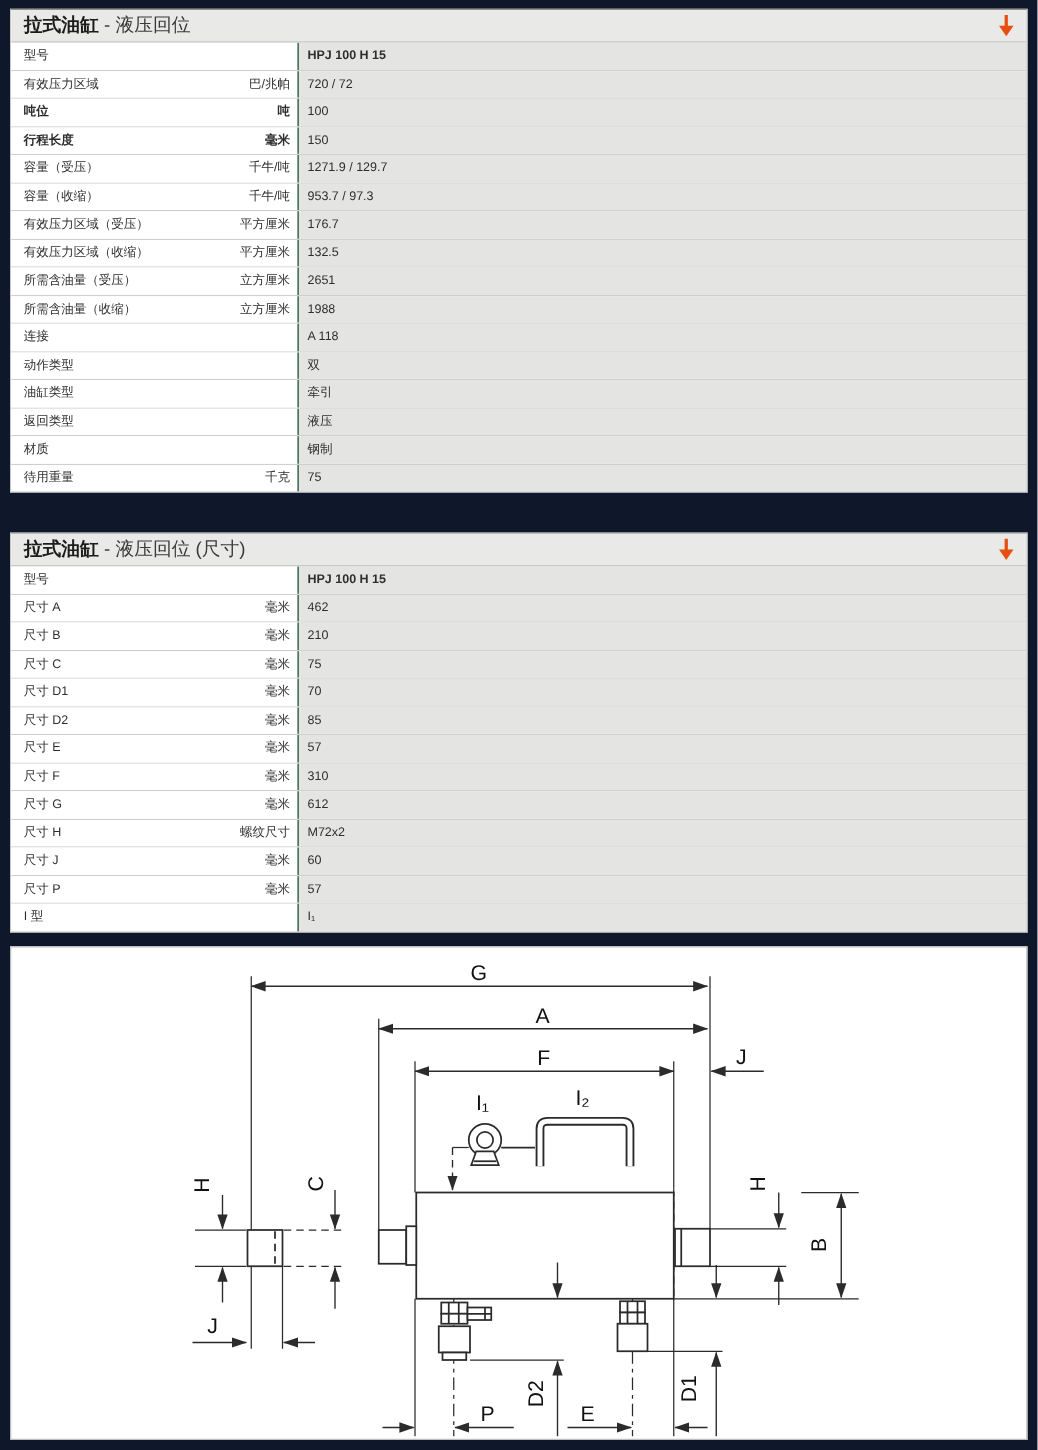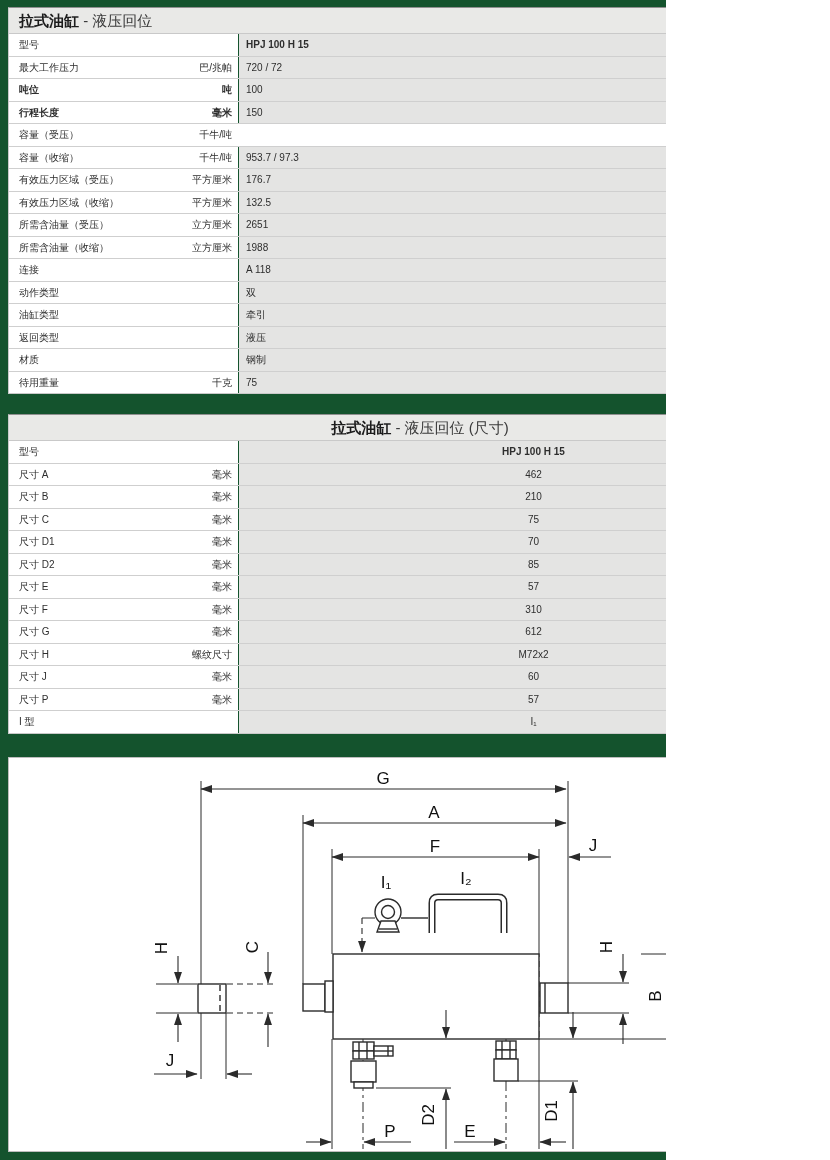--- a/index.html
+++ b/index.html
@@ -1,17 +1,17 @@
 <!DOCTYPE html>
 <html><head>
 <meta charset="utf-8">
 <style>
   html,body{margin:0;padding:0;background:#fff;}
   body{font-family:"Liberation Sans","DejaVu Sans",sans-serif;color:#2e2e2e;}
-  .page{position:relative;width:666px;height:1160px;background:#14532d;overflow:hidden;}
+  .page{position:relative;width:830px;height:1160px;background:#0f172a;overflow:hidden;}
 
   
   .spec-table{position:absolute;left:8px;width:812px;border:1px solid #c9c9c9;border-top:1px solid #8f8f8f;background:#fff;}
   .table-header{position:relative;height:25px;line-height:25px;background:#e9e9e7;border-bottom:1px solid #c9c9c9;padding-left:10px;font-size:15px;}
   .title-bold{font-weight:bold;color:#1c1c1c;}
   .title-rest{font-weight:normal;color:#3a3a3a;}
   .collapse-arrow{position:absolute;right:7px;top:3px;width:18px;height:19px;cursor:pointer;}
   .rows{display:block;}
   .row{display:flex;height:21.5px;line-height:21.5px;font-size:10px;}
   .row + .row{border-top:1px solid #cfcfcf;}
@@ -52,21 +52,21 @@
         <div class="cell-label-wrap">
           <span class="cell-label">型号</span>
           <span class="cell-unit"></span>
         </div>
         <div class="cell-value">HPJ 100 H 15</div>
       </div>
 
 
       <div class="row">
         <div class="cell-label-wrap">
-          <span class="cell-label">最大工作压力</span>
+          <span class="cell-label">有效压力区域</span>
           <span class="cell-unit">巴/兆帕</span>
         </div>
         <div class="cell-value">720 / 72</div>
       </div>
 
       <div class="row label-bold">
         <div class="cell-label-wrap">
           <span class="cell-label">吨位</span>
           <span class="cell-unit">吨</span>
         </div>
@@ -79,20 +79,21 @@
           <span class="cell-unit">毫米</span>
         </div>
         <div class="cell-value">150</div>
       </div>
 
       <div class="row">
         <div class="cell-label-wrap">
           <span class="cell-label">容量（受压）</span>
           <span class="cell-unit">千牛/吨</span>
         </div>
+        <div class="cell-value">1271.9 / 129.7</div>
       </div>
 
       <div class="row">
         <div class="cell-label-wrap">
           <span class="cell-label">容量（收缩）</span>
           <span class="cell-unit">千牛/吨</span>
         </div>
         <div class="cell-value">953.7 / 97.3</div>
       </div>
 
@@ -172,21 +173,21 @@
         <div class="cell-label-wrap">
           <span class="cell-label">待用重量</span>
           <span class="cell-unit">千克</span>
         </div>
         <div class="cell-value">75</div>
       </div>
     </div>
 
   </section>
 
-  <section class="spec-table" style="top:414px;text-align:center;">
+  <section class="spec-table" style="top:426px;">
     <div class="table-header">
       <span class="title-bold">拉式油缸</span><span class="title-rest"> - 液压回位 (尺寸)</span>
       <span class="collapse-arrow">
         <svg width="18" height="19" viewBox="0 0 18 19">
             <line x1="9" y1="1" x2="9" y2="11" stroke="#e84e0f" stroke-width="2.6"></line>
             <polygon points="3.2,9.5 14.8,9.5 9,18" fill="#e84e0f"></polygon>
           </svg>
       </span>
     </div>
     <div class="rows">

